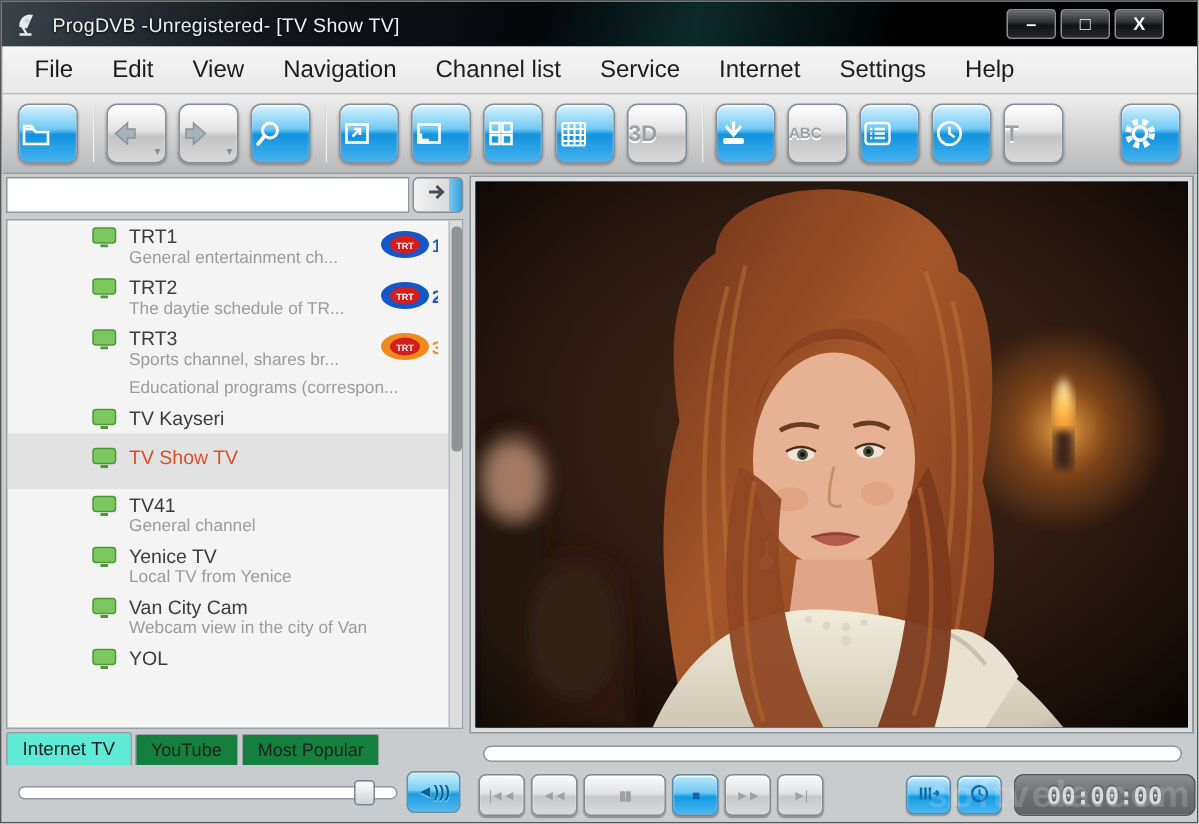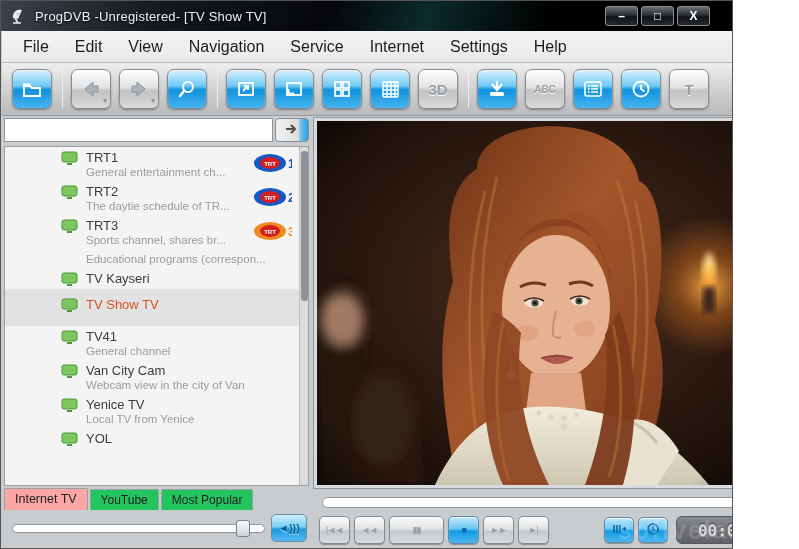--- a/index.html
+++ b/index.html
@@ -1,17 +1,17 @@
 <!DOCTYPE html>
 <html><head>
 <meta charset="utf-8">
 <style>
   * { margin:0; padding:0; box-sizing:border-box; }
   html,body { width:799px; height:549px; font-family:"Liberation Sans","DejaVu Sans",sans-serif; }
-  .window { position:relative; width:733px; height:549px; background:#c9cccf; overflow:hidden; border:1px solid #555; }
+  .window { position:relative; width:799px; height:549px; background:#c9cccf; overflow:hidden; border:1px solid #555; }
 
   
   .titlebar { position:absolute; left:0; top:0; width:100%; height:30px;
     background:linear-gradient(105deg,#3b424a 0%,#14181c 22%,#04060a 45%,#0c2a2a 58%,#000 75%,#000 100%);
     display:flex; align-items:center; color:#eef2f5; }
   .app-icon { width:18px; height:18px; margin:0 8px 0 8px; display:inline-block; }
   .title-text { font-size:13px; letter-spacing:.2px; text-shadow:0 1px 2px #000; }
   .win-btns { position:absolute; right:22px; top:5px; display:flex; gap:3px; }
   .win-btn { width:33px; height:20px; border:1px solid #8b8f93; border-radius:3px;
     background:linear-gradient(180deg,#6b6f74 0%,#2a2d31 45%,#101214 55%,#26292d 100%);
@@ -20,21 +20,21 @@
   
   .menubar { position:absolute; left:1px; top:30px; width:797px; height:32px; background:linear-gradient(180deg,#f4f4f4,#e9e9e9);
     border-bottom:1px solid #b9b9b9; display:flex; align-items:center; padding-left:8px; }
   .menu-item { padding:4px 13px; font-size:16px; color:#1c1c1c; cursor:pointer; }
 
   
   .toolbar { position:absolute; left:1px; top:62px; width:797px; height:53px;
     background:linear-gradient(180deg,#efefef 0%,#d2d2d2 50%,#b9babc 100%);
     border-bottom:1px solid #9b9b9b; display:flex; align-items:center; padding:0 10px; }
   .tb-btn { width:40px; height:40px; border:1px solid #858d94; border-radius:7px; margin-right:8px;
-    display:flex; align-items:center; justify-content:center; cursor:pointer; position:relative; flex:0 0 auto;
+    display:flex; align-items:center; cursor:pointer; position:relative; flex:0 0 auto;
     box-shadow:0 1px 2px rgba(0,0,0,.35), inset 0 1px 1px rgba(255,255,255,.8); }
   .tb-blue { background:linear-gradient(180deg,#d8f2fd 0%,#6fc9f4 42%,#1191dd 52%,#45b4f0 100%); }
   .tb-gray { background:linear-gradient(180deg,#ffffff 0%,#e3e3e3 45%,#c3c3c3 55%,#d9d9d9 100%); }
   .tb-btn svg { display:block; }
   .tb-label { font-size:15px; font-weight:bold; color:#fff; text-shadow:0 1px 2px rgba(0,0,0,.4); }
   .tb-gray .tb-label { color:#9aa1a8; text-shadow:0 1px 0 #fff; }
   .tb-sep { width:1px; height:38px; background:#9a9a9a; border-right:1px solid #efefef; margin:0 8px 0 2px; flex:0 0 auto; }
   .tb-caret { position:absolute; right:3px; bottom:3px; font-size:8px; color:#fff; }
   .tb-gray .tb-caret { color:#8a939b; }
   .tb-spacer { flex:1; }
@@ -53,23 +53,23 @@
   .tv-icon { width:17px; height:14px; flex:0 0 auto; }
   .ch-name { font-size:13px; color:#3c3c3c; }
   .ch-desc { font-size:11.5px; color:#9b9b9b; padding-left:25px; margin-top:1px; white-space:nowrap; }
   .ch-row.selected { background:#e2e2e2; padding-top:8px; padding-bottom:14px; }
   .ch-row.selected .ch-name { color:#d94f26; }
   .ch-logo { position:absolute; right:16px; top:4px; width:40px; height:25px; }
   .list-scrollbar { position:absolute; right:0; top:0; width:9px; height:100%; background:#dcdcdc; border-left:1px solid #bbb; }
   .list-thumb { position:absolute; left:1px; top:4px; width:7px; height:150px; background:#8f9398; border-radius:3px; }
 
   .tabs { display:flex; height:22px; margin-top:2px; align-items:flex-end; }
-  .tab { font-size:12px; padding:3px 10px 3px 10px; border:1px solid #9aa0a5; border-bottom:none; background:#22c55e;
+  .tab { font-size:12px; padding:3px 10px 3px 10px; border:1px solid #9aa0a5; border-bottom:none; background:#15803d;
     margin-right:2px; cursor:pointer; color:#222; border-radius:2px 2px 0 0; }
-  .tab.active { background:#fca5a5; height:22px; font-size:12.5px; }
+  .tab.active { background:#5eead4; height:22px; font-size:12.5px; }
 
   .volume-row { display:flex; align-items:center; height:36px; padding:0 2px; }
   .vol-track { position:relative; flex:1; height:9px; background:#fdfdfd; border:1px solid #8f969c; border-radius:5px; margin:0 6px; }
   .vol-thumb { position:absolute; right:14px; top:-5px; width:14px; height:17px; border:1px solid #7b848c; border-radius:3px;
     background:linear-gradient(180deg,#fcfcfc,#cfd3d6); cursor:pointer; }
   .mute-btn { width:36px; height:28px; border:1px solid #6f8b9c; border-radius:5px; cursor:pointer;
     background:linear-gradient(180deg,#cdeffc 0%,#79cdf5 45%,#1e9ae0 55%,#55baf0 100%);
     color:#0b5f93; font-size:11px; font-weight:bold; display:flex; align-items:center; justify-content:center; text-shadow:0 1px 1px #bfeafc; }
 
   .splitter { position:absolute; left:308px; top:0; width:5px; height:434px; background:#c9cccf; }
@@ -118,20 +118,21 @@
       <span class="win-btn">□</span>
       <span class="win-btn">X</span>
     </div>
   </div>
 
   <div class="menubar">
     <span class="menu-item">File</span>
     <span class="menu-item">Edit</span>
     <span class="menu-item">View</span>
     <span class="menu-item">Navigation</span>
+    <span class="menu-item">Channel list</span>
     <span class="menu-item">Service</span>
     <span class="menu-item">Internet</span>
     <span class="menu-item">Settings</span>
     <span class="menu-item">Help</span>
   </div>
 
   <div class="toolbar">
     <div class="tb-btn tb-blue">
       <span>
           <svg width="22" height="22" viewBox="0 0 22 22">
@@ -344,34 +345,34 @@
           </div>
           <div class="ch-desc">General channel</div>
         </div>
 
         <div class="ch-row">
           <div class="ch-head">
             <span class="tv-icon"><svg width="17" height="14" viewBox="0 0 17 14">
                   <rect x="1" y="1" width="15" height="10" rx="2" fill="#7cc75e" stroke="#4e9638"></rect>
                   <path d="M6,13 h5" stroke="#4e9638" stroke-width="2"></path>
                 </svg></span>
+            <span class="ch-name">Yenice TV</span>
+          </div>
+          <div class="ch-desc">Local TV from Yenice</div>
+        </div>
+
+        <div class="ch-row">
+          <div class="ch-head">
+            <span class="tv-icon"><svg width="17" height="14" viewBox="0 0 17 14">
+                  <rect x="1" y="1" width="15" height="10" rx="2" fill="#7cc75e" stroke="#4e9638"></rect>
+                  <path d="M6,13 h5" stroke="#4e9638" stroke-width="2"></path>
+                </svg></span>
             <span class="ch-name">Van City Cam</span>
           </div>
           <div class="ch-desc">Webcam view in the city of Van</div>
-        </div>
-
-        <div class="ch-row">
-          <div class="ch-head">
-            <span class="tv-icon"><svg width="17" height="14" viewBox="0 0 17 14">
-                  <rect x="1" y="1" width="15" height="10" rx="2" fill="#7cc75e" stroke="#4e9638"></rect>
-                  <path d="M6,13 h5" stroke="#4e9638" stroke-width="2"></path>
-                </svg></span>
-            <span class="ch-name">Yenice TV</span>
-          </div>
-          <div class="ch-desc">Local TV from Yenice</div>
         </div>
 
         <div class="ch-row">
           <div class="ch-head">
             <span class="tv-icon"><svg width="17" height="14" viewBox="0 0 17 14">
                   <rect x="1" y="1" width="15" height="10" rx="2" fill="#7cc75e" stroke="#4e9638"></rect>
                   <path d="M6,13 h5" stroke="#4e9638" stroke-width="2"></path>
                 </svg></span>
             <span class="ch-name">YOL</span>
           </div>

